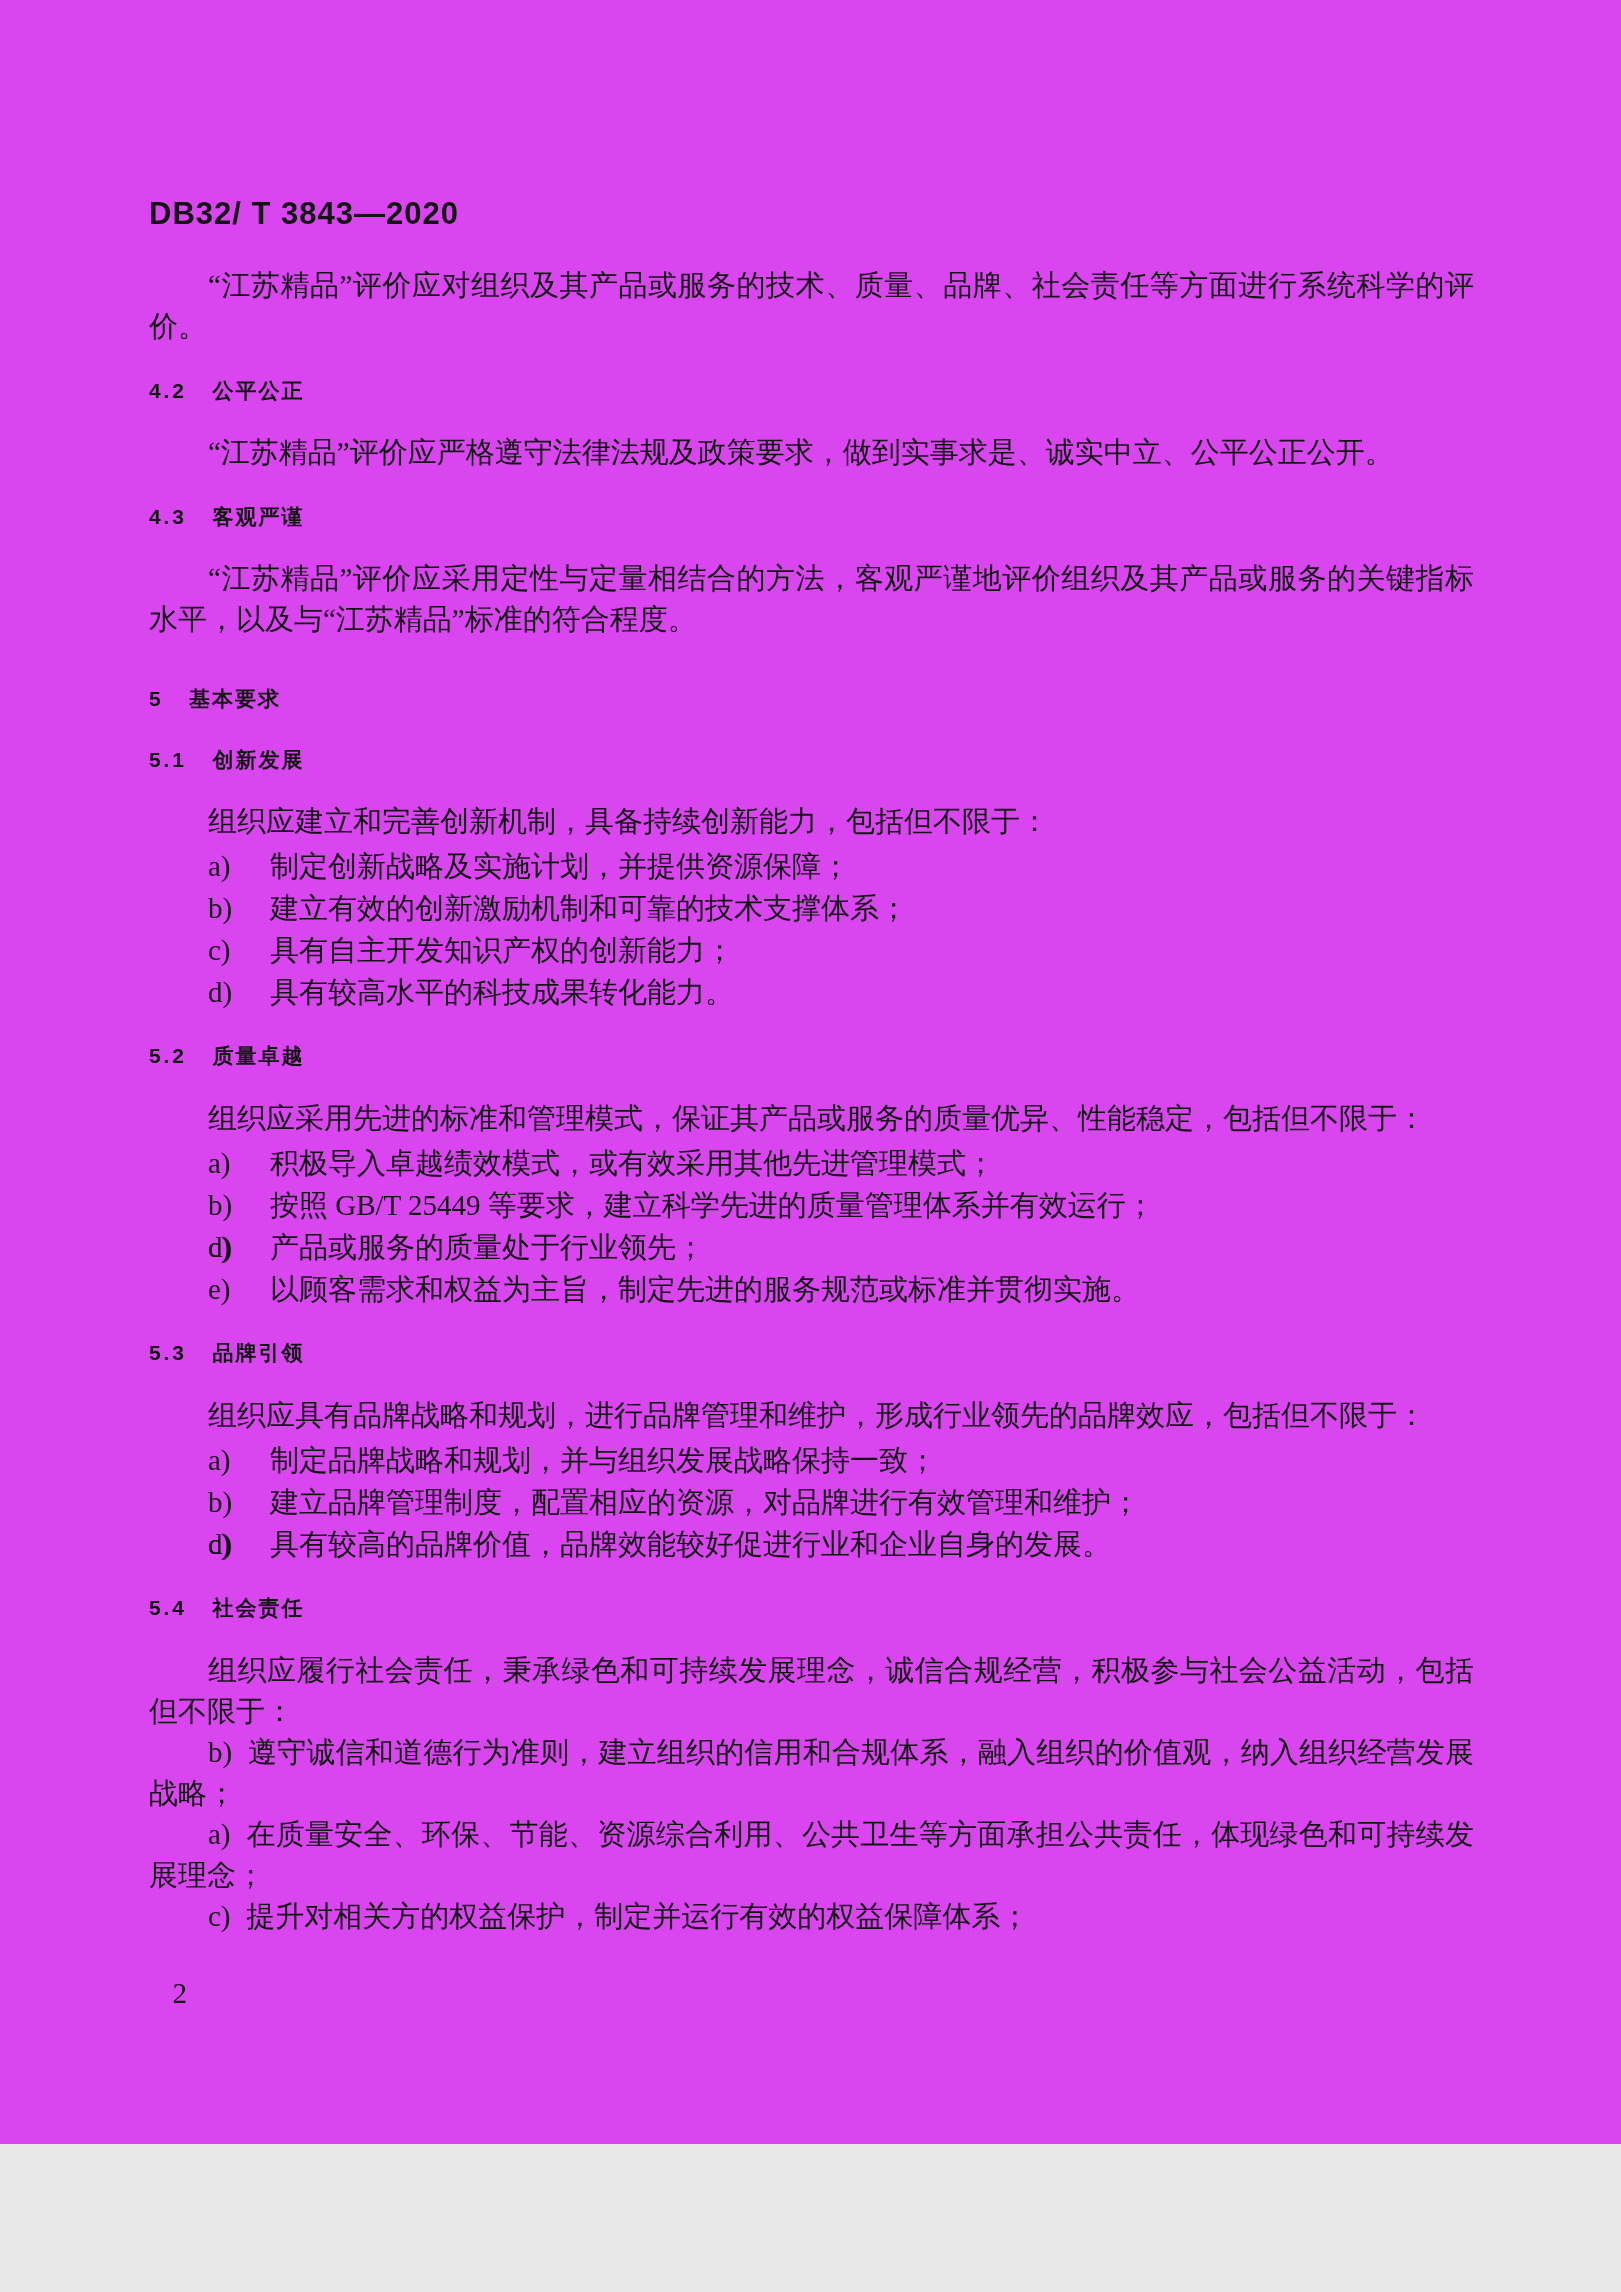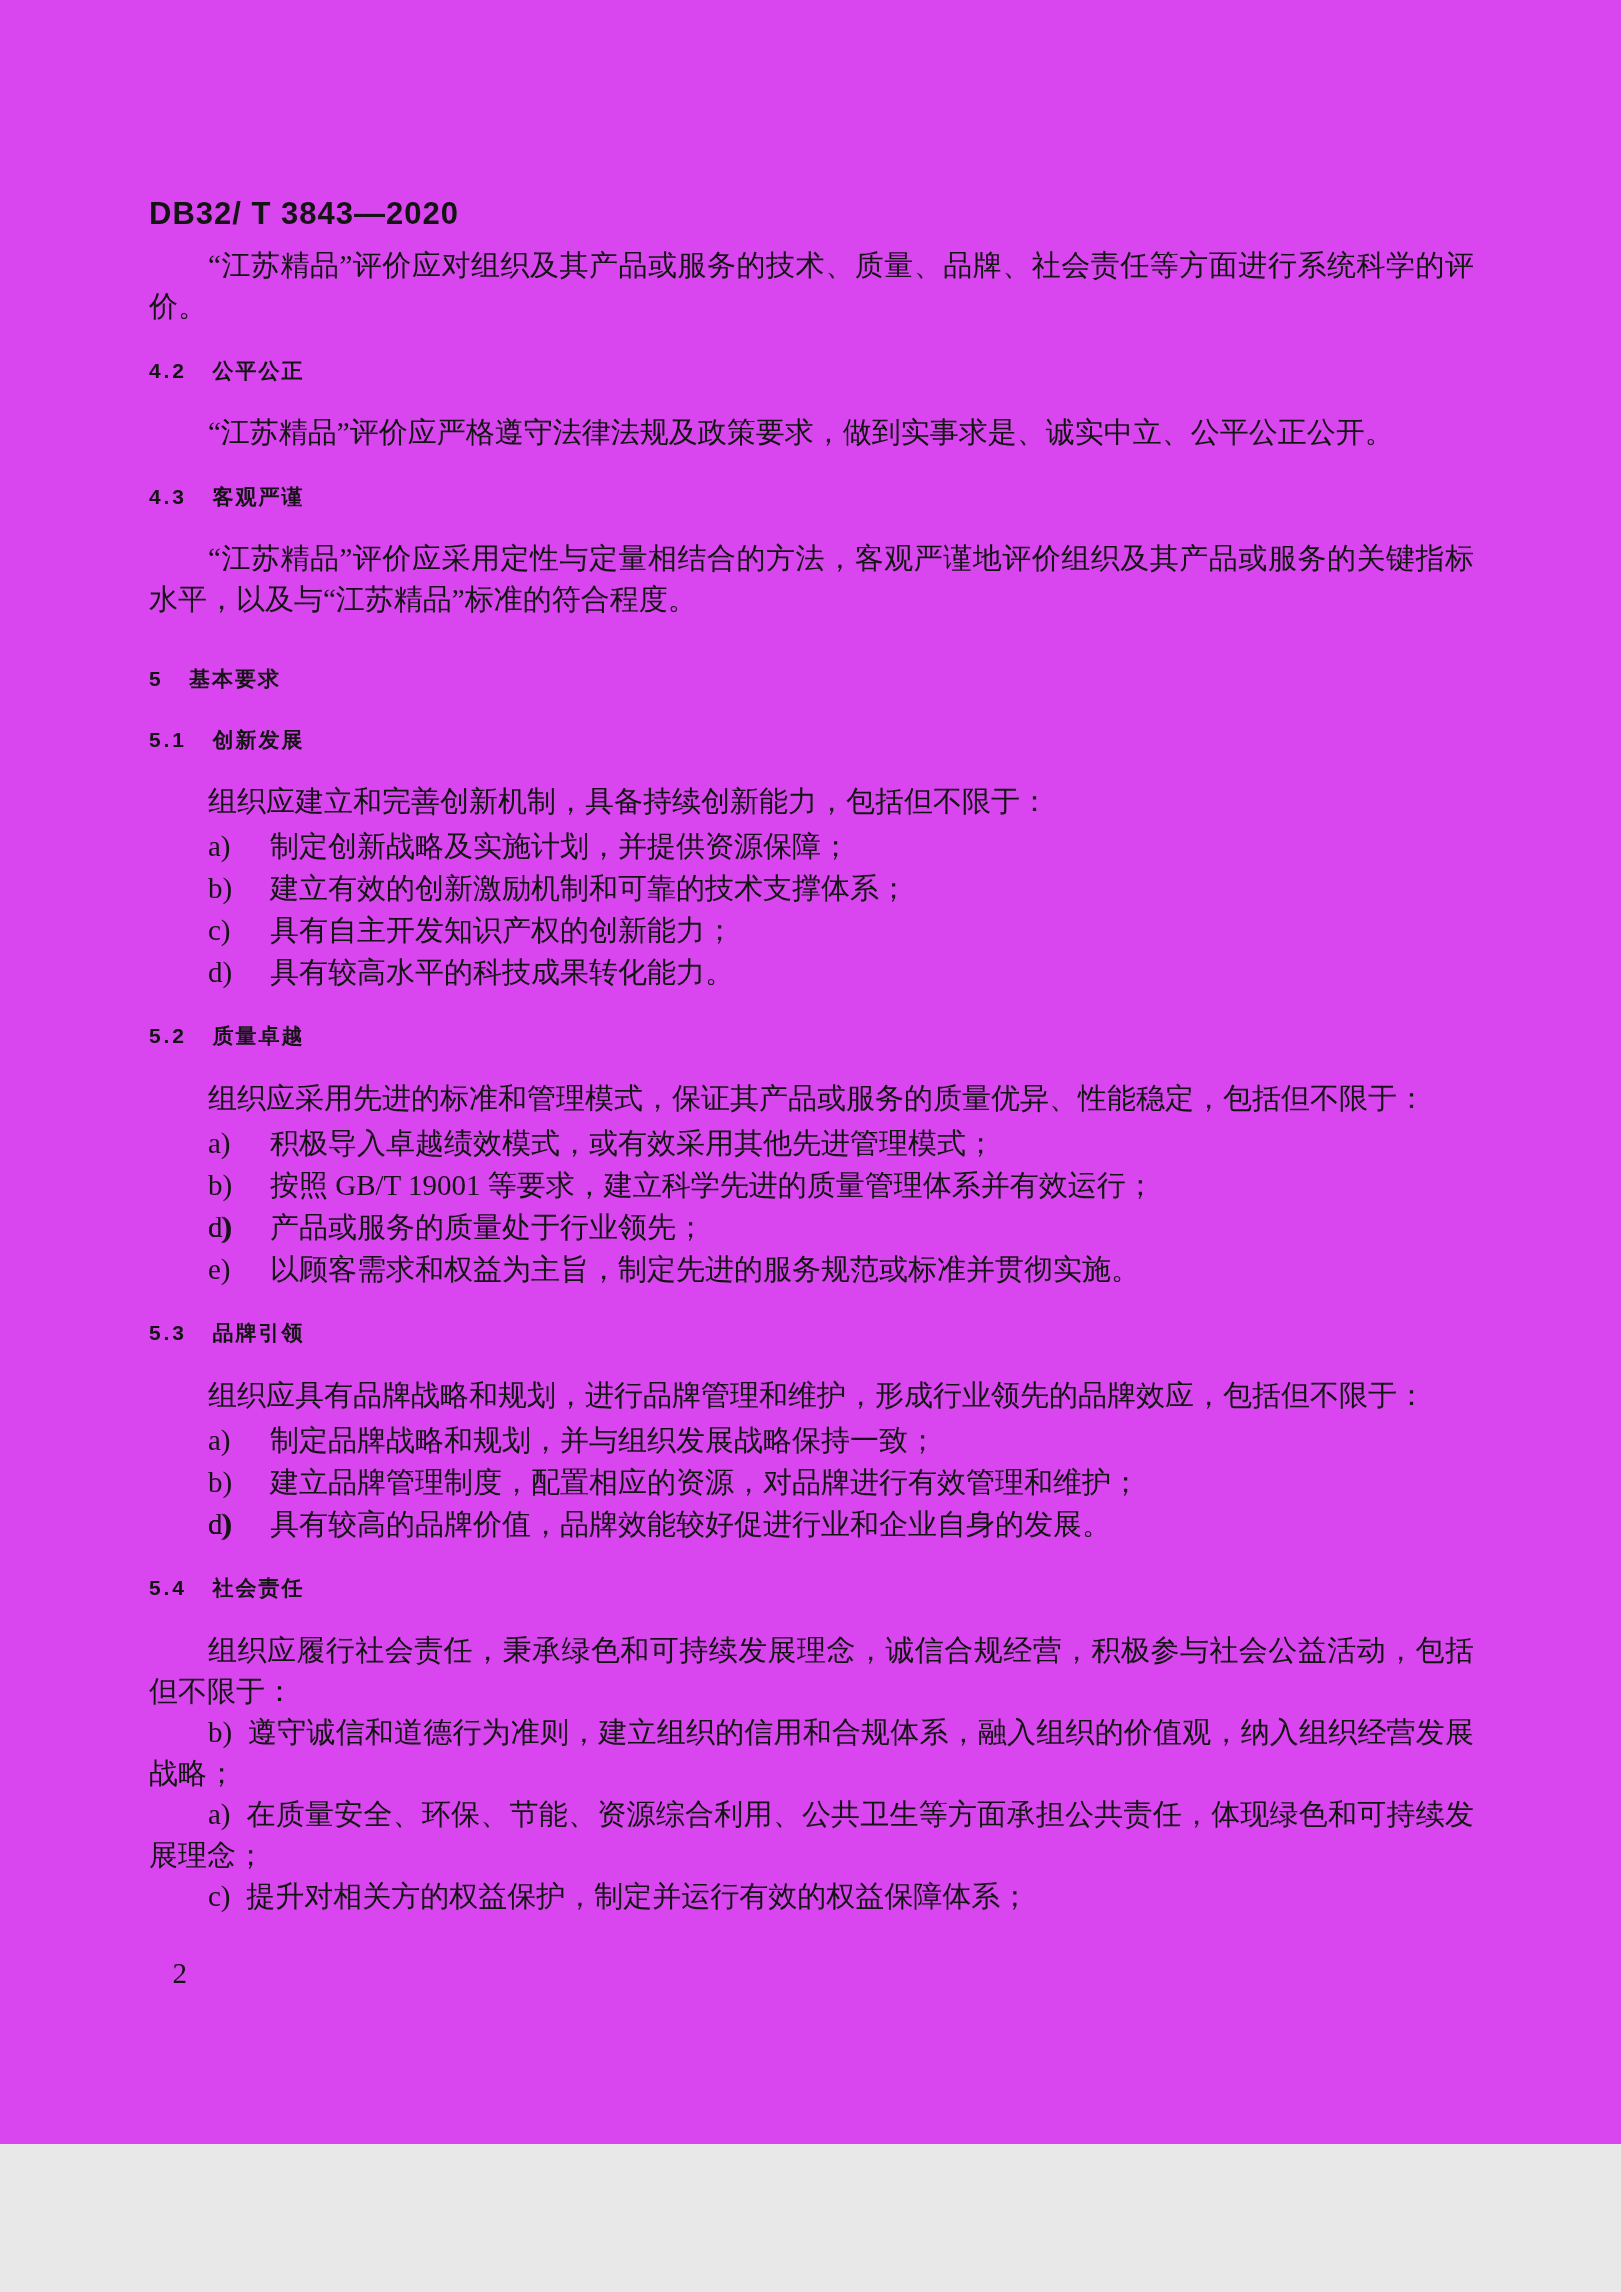--- a/index.html
+++ b/index.html
@@ -29,21 +29,21 @@
     margin: 0;
   }
   .para {
     font-family: "Liberation Serif", "DejaVu Serif", serif;
     font-size: 29px;
     line-height: 41px;
     margin: 23.5px 0 0 0;
     text-align: justify;
     text-indent: 59px;
   }
-  .doc-header + .para { margin-top: 14px; }
+  .doc-header + .para { margin-top: 34px; }
   .heading {
     font-family: "Liberation Sans", "DejaVu Sans", sans-serif;
     font-weight: bold;
     font-size: 21px;
     line-height: 35px;
     margin: 25.5px 0 24.5px 0;
   }
   .heading .h-num {
     letter-spacing: 2.9px;
     margin-right: 25.5px;
@@ -91,21 +91,21 @@
       <div class="list">
         <div class="list-item"><span class="marker">a)</span><span>制定创新战略及实施计划，并提供资源保障；</span></div>
         <div class="list-item"><span class="marker">b)</span><span>建立有效的创新激励机制和可靠的技术支撑体系；</span></div>
         <div class="list-item"><span class="marker">c)</span><span>具有自主开发知识产权的创新能力；</span></div>
         <div class="list-item"><span class="marker">d)</span><span>具有较高水平的科技成果转化能力。</span></div>
       </div>
       <div class="heading"><span class="h-num">5.2</span><span class="h-title">质量卓越</span></div>
       <div class="para">组织应采用先进的标准和管理模式，保证其产品或服务的质量优异、性能稳定，包括但不限于：</div>
       <div class="list">
         <div class="list-item"><span class="marker">a)</span><span>积极导入卓越绩效模式，或有效采用其他先进管理模式；</span></div>
-        <div class="list-item"><span class="marker">b)</span><span>按照 GB/T 19001 等要求，建立科学先进的质量管理体系并有效运行；</span></div>
+        <div class="list-item"><span class="marker">b)</span><span>按照 GB/T 25449 等要求，建立科学先进的质量管理体系并有效运行；</span></div>
         <div class="list-item"><span class="marker">c)</span></div>
         <div class="list-item"><span class="marker">d)</span><span>产品或服务的质量处于行业领先；</span></div>
         <div class="list-item"><span class="marker">e)</span><span>以顾客需求和权益为主旨，制定先进的服务规范或标准并贯彻实施。</span></div>
       </div>
       <div class="heading"><span class="h-num">5.3</span><span class="h-title">品牌引领</span></div>
       <div class="para">组织应具有品牌战略和规划，进行品牌管理和维护，形成行业领先的品牌效应，包括但不限于：</div>
       <div class="list">
         <div class="list-item"><span class="marker">a)</span><span>制定品牌战略和规划，并与组织发展战略保持一致；</span></div>
         <div class="list-item"><span class="marker">b)</span><span>建立品牌管理制度，配置相应的资源，对品牌进行有效管理和维护；</span></div>
         <div class="list-item"><span class="marker">c)</span></div>

